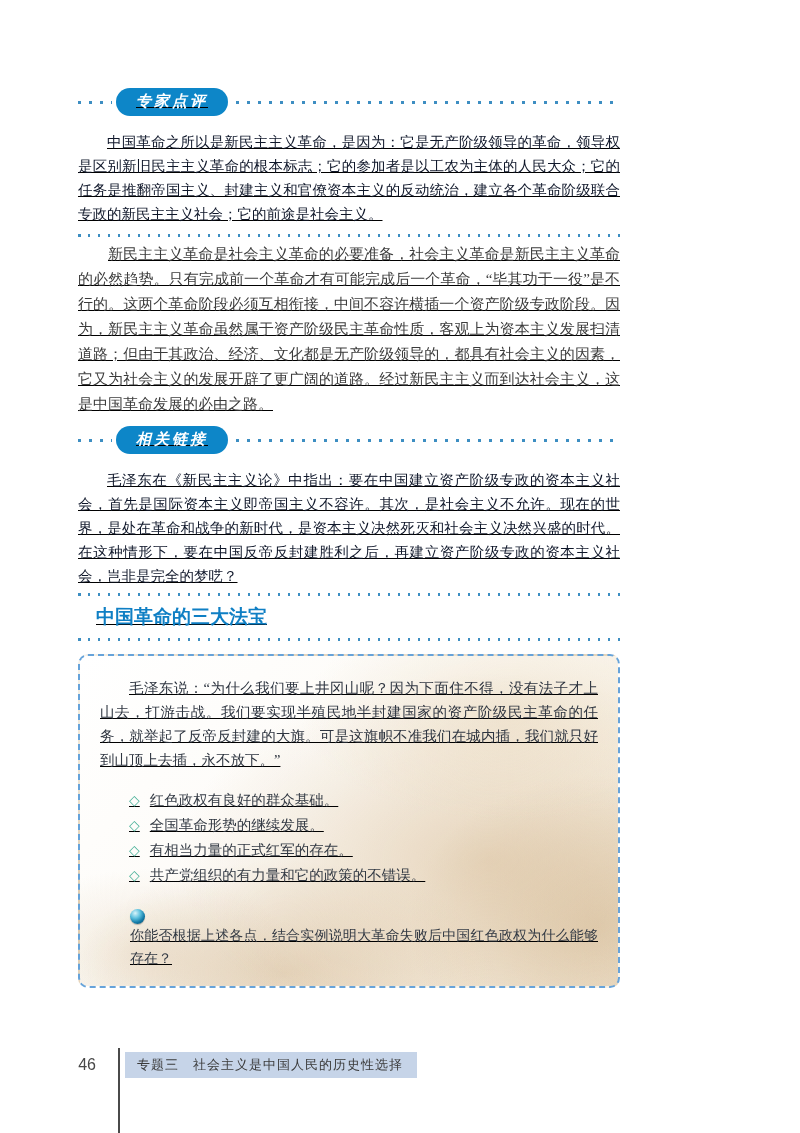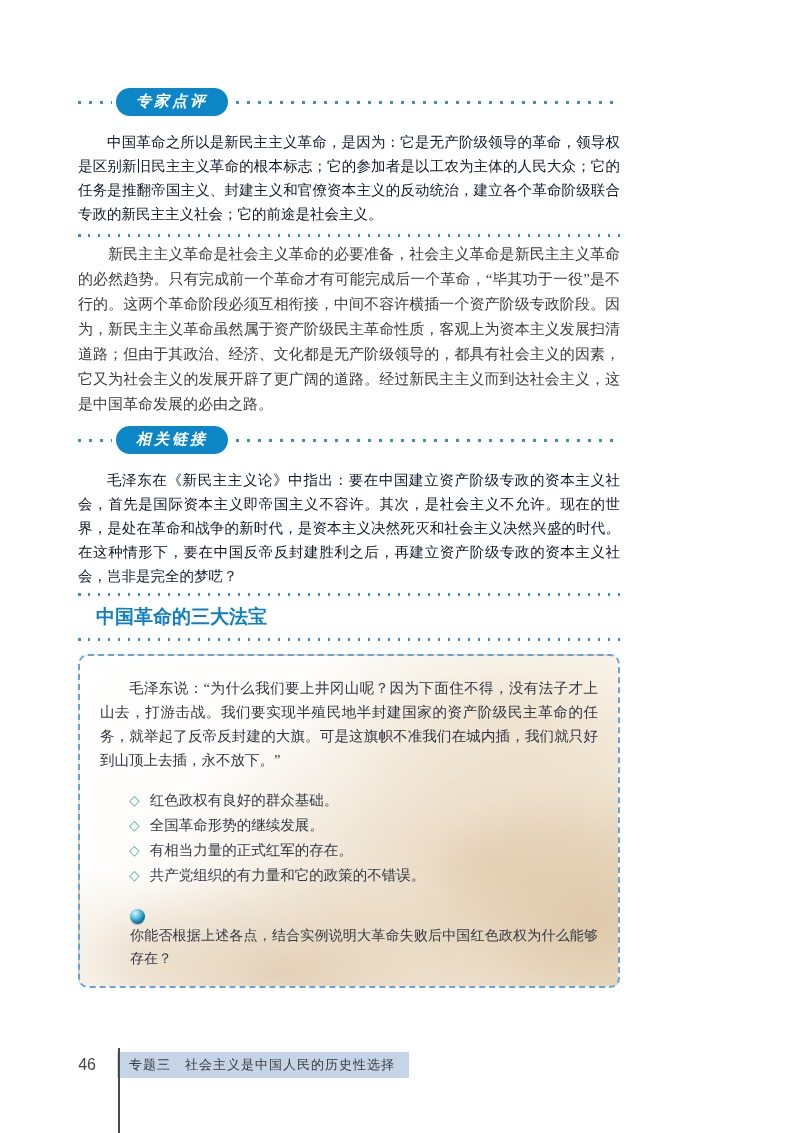--- a/index.html
+++ b/index.html
@@ -1,21 +1,21 @@
 <!DOCTYPE html>
 <html><head>
 <meta charset="utf-8">
 <style>
   html,body{margin:0;padding:0;}
   body{
     width:800px;height:1133px;background:#ffffff;overflow:hidden;position:relative;
     font-family:"Liberation Serif","DejaVu Serif",serif;
     -webkit-font-smoothing:antialiased;
   }
-  .page{position:relative;width:656px;height:1133px;}
+  .page{position:relative;width:656px;height:1133px;text-decoration:underline;}
   .content{position:relative;padding:88px 36px 0 78px;}
 
   
   .pill-row{display:flex;align-items:center;height:28px;}
   .dots-lead{width:34px;height:3px;margin-right:4px;
     background-image:repeating-linear-gradient(90deg,#3d8ec2 0 3px,transparent 3px 11px);}
   .dots-trail{flex:1;height:3px;margin-left:8px;
     background-image:repeating-linear-gradient(90deg,#3d8ec2 0 3px,transparent 3px 11px);}
   .pill{
     background:#0d86c8;color:#ffffff;border-radius:15px;
@@ -78,21 +78,21 @@
   }
   .question-text{font-size:14px;line-height:23px;color:#333a44;text-align:justify;}
 
   
   .footer{position:absolute;left:0;top:1052px;width:800px;display:flex;align-items:flex-start;}
   .page-num{
     width:108px;text-align:right;font-family:"Liberation Sans","DejaVu Sans",sans-serif;
     font-size:16px;color:#474747;line-height:26px;padding-right:12px;box-sizing:border-box;
   }
   .footer-bar{
-    margin-left:9px;background:#c6d4e8;color:#3a3a3a;
+    margin-left:17px;background:#c6d4e8;color:#3a3a3a;
     font-family:"Liberation Sans","DejaVu Sans",sans-serif;
     font-size:13px;line-height:18px;padding:4px 14px 4px 12px;letter-spacing:1px;
   }
   .footer-rule{position:absolute;left:118px;top:1048px;width:2px;height:85px;background:#4a4a4a;}
 </style>
 </head>
 <body>
 
 <div class="page">
   <div class="content">

